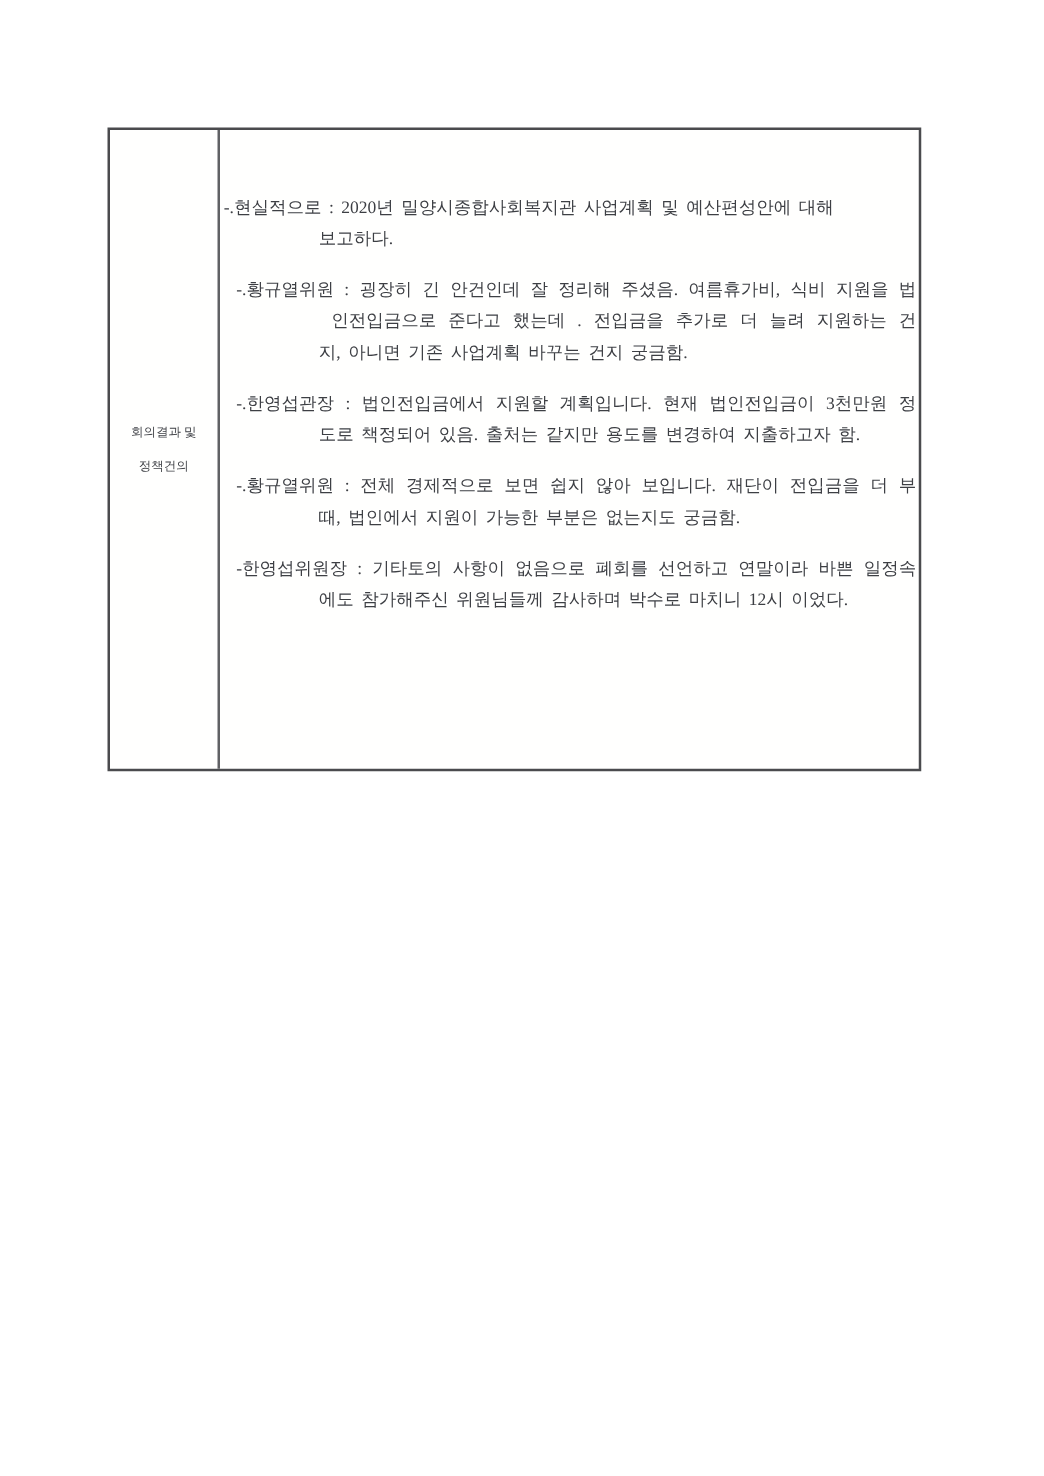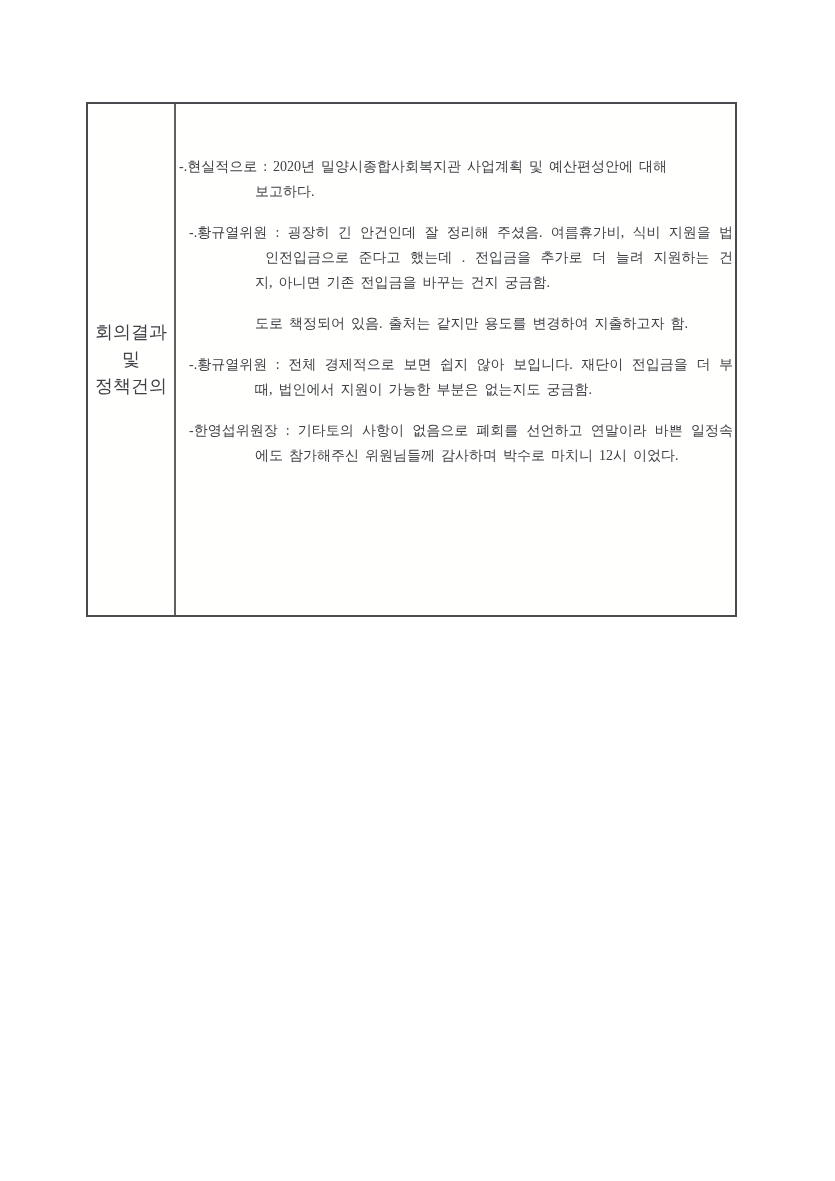--- a/index.html
+++ b/index.html
@@ -29,21 +29,21 @@
   }
   .label-cell {
     width: 88px;
     flex: 0 0 88px;
     border-right: 2px solid #606164;
     box-sizing: border-box;
     display: flex;
     flex-direction: column;
     justify-content: center;
     align-items: center;
-    font-size: 18px;
+    font-size: 10px;
     line-height: 27px;
     color: #3d3f44;
     text-align: center;
   }
   .content-cell {
     flex: 1 1 auto;
     box-sizing: border-box;
     padding: 50px 2px 0 3px;
     font-size: 14px;
     color: #3d3f44;
@@ -86,23 +86,24 @@
       <div>정책건의</div>
     </div>
     <div class="content-cell" id="minutes-cell">
         <div class="paragraph">
           <div class="line">-.현실적으로 : 2020년 밀양시종합사회복지관 사업계획 및 예산편성안에 대해</div>
           <div class="line cont">보고하다.</div>
         </div>
         <div class="paragraph">
           <div class="line full">-.황규열위원 : 굉장히 긴 안건인데 잘 정리해 주셨음. 여름휴가비, 식비 지원을 법</div>
           <div class="line cont full">인전입금으로 준다고 했는데 . 전입금을 추가로 더 늘려 지원하는 건</div>
-          <div class="line cont">지, 아니면 기존 전입금을 바꾸는 건지 궁금함.</div>
+          <div class="line cont">지, 아니면 기존 사업계획 바꾸는 건지 궁금함.</div>
         </div>
         <div class="paragraph">
+          <div class="line full">-.한영섭관장 : 법인전입금에서 지원할 계획입니다. 현재 법인전입금이 3천만원 정</div>
           <div class="line cont">도로 책정되어 있음. 출처는 같지만 용도를 변경하여 지출하고자 함.</div>
         </div>
         <div class="paragraph">
           <div class="line full">-.황규열위원 : 전체 경제적으로 보면 쉽지 않아 보입니다. 재단이 전입금을 더 부</div>
           <div class="line cont">때, 법인에서 지원이 가능한 부분은 없는지도 궁금함.</div>
         </div>
         <div class="paragraph">
           <div class="line full">-한영섭위원장 : 기타토의 사항이 없음으로 폐회를 선언하고 연말이라 바쁜 일정속</div>
           <div class="line cont">에도 참가해주신 위원님들께 감사하며 박수로 마치니 12시 이었다.</div>
         </div>

